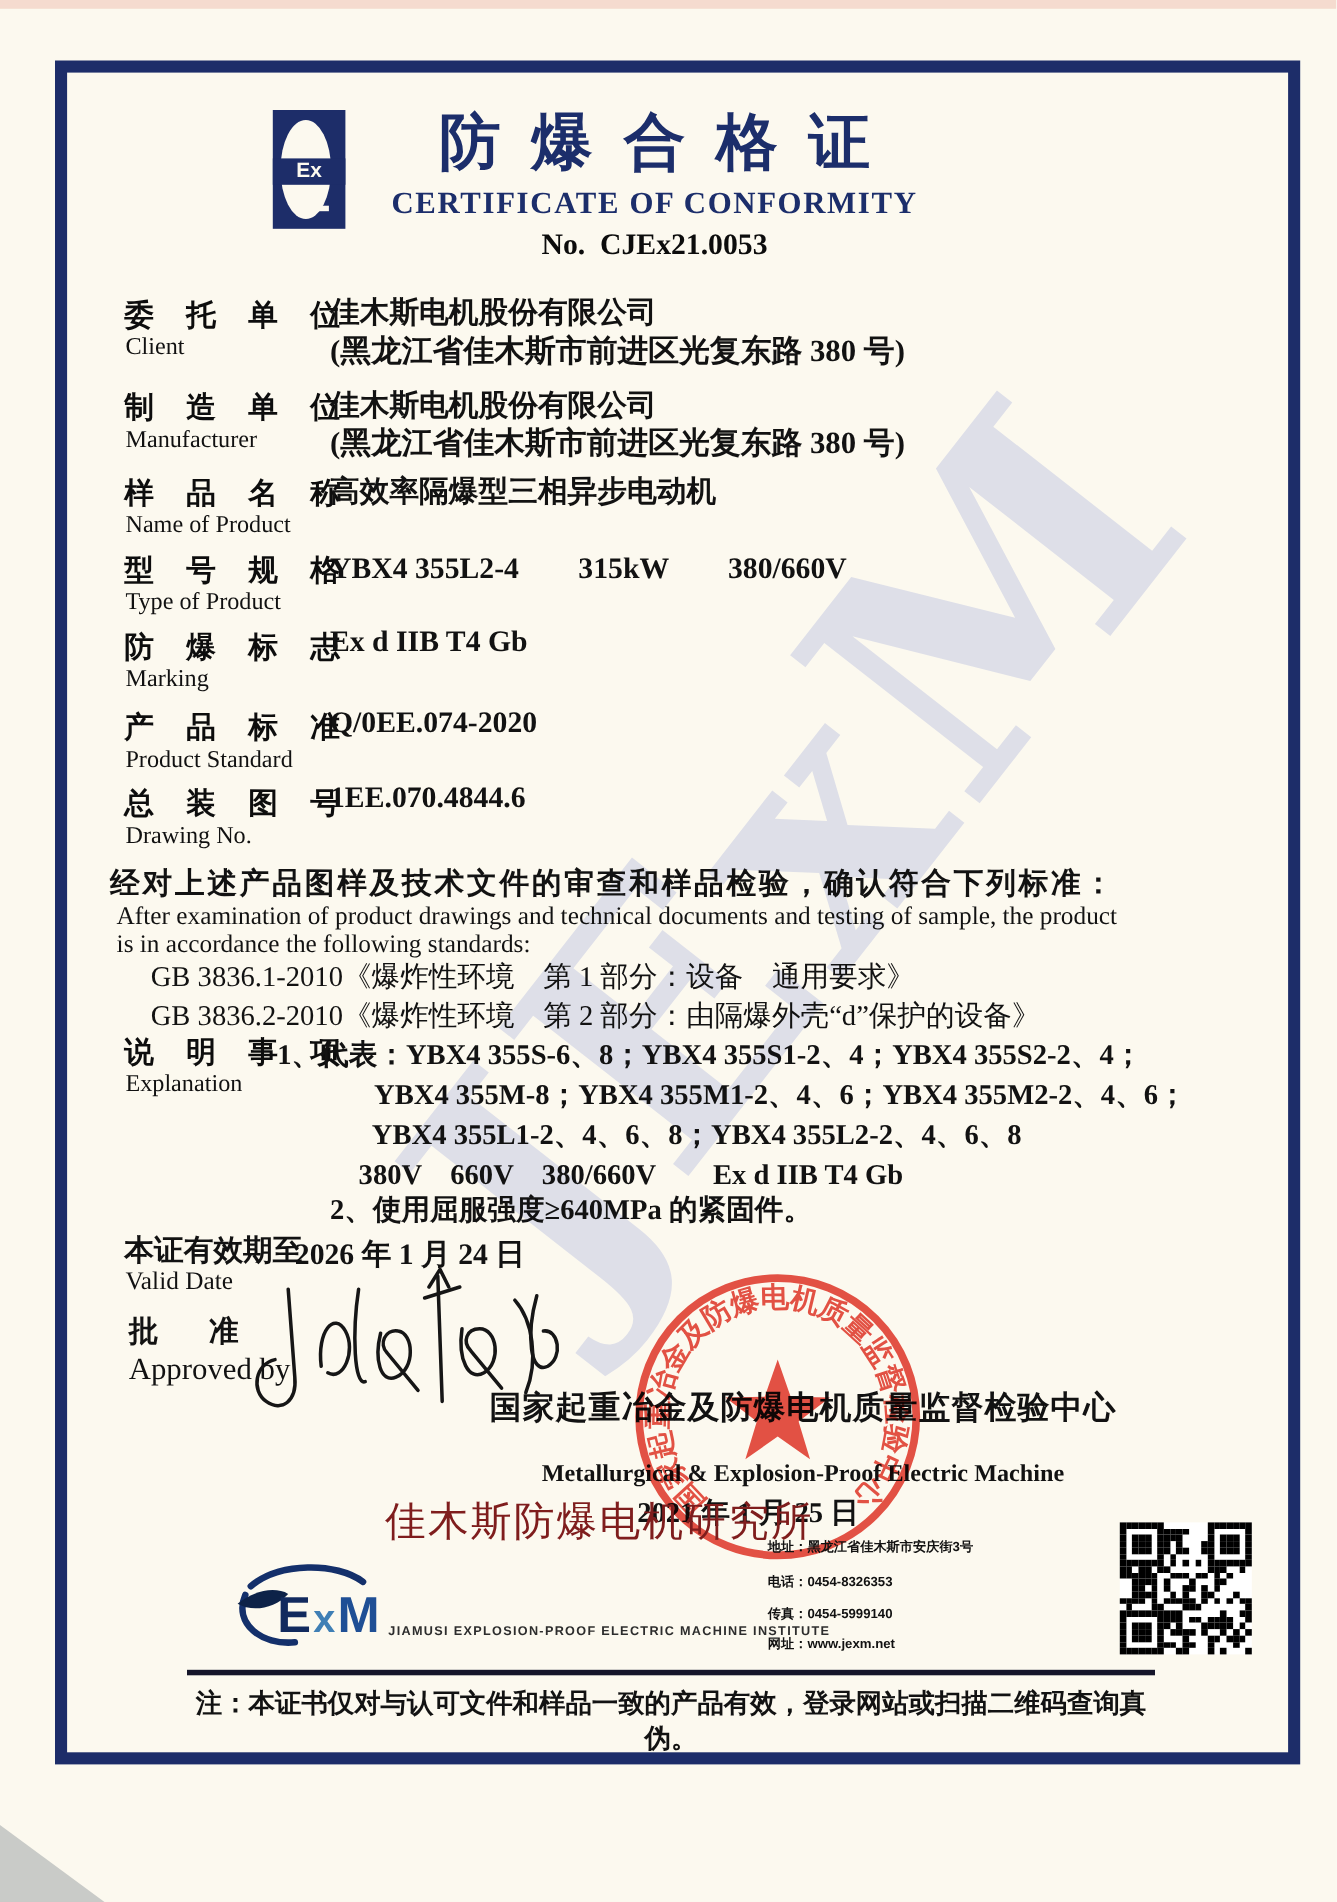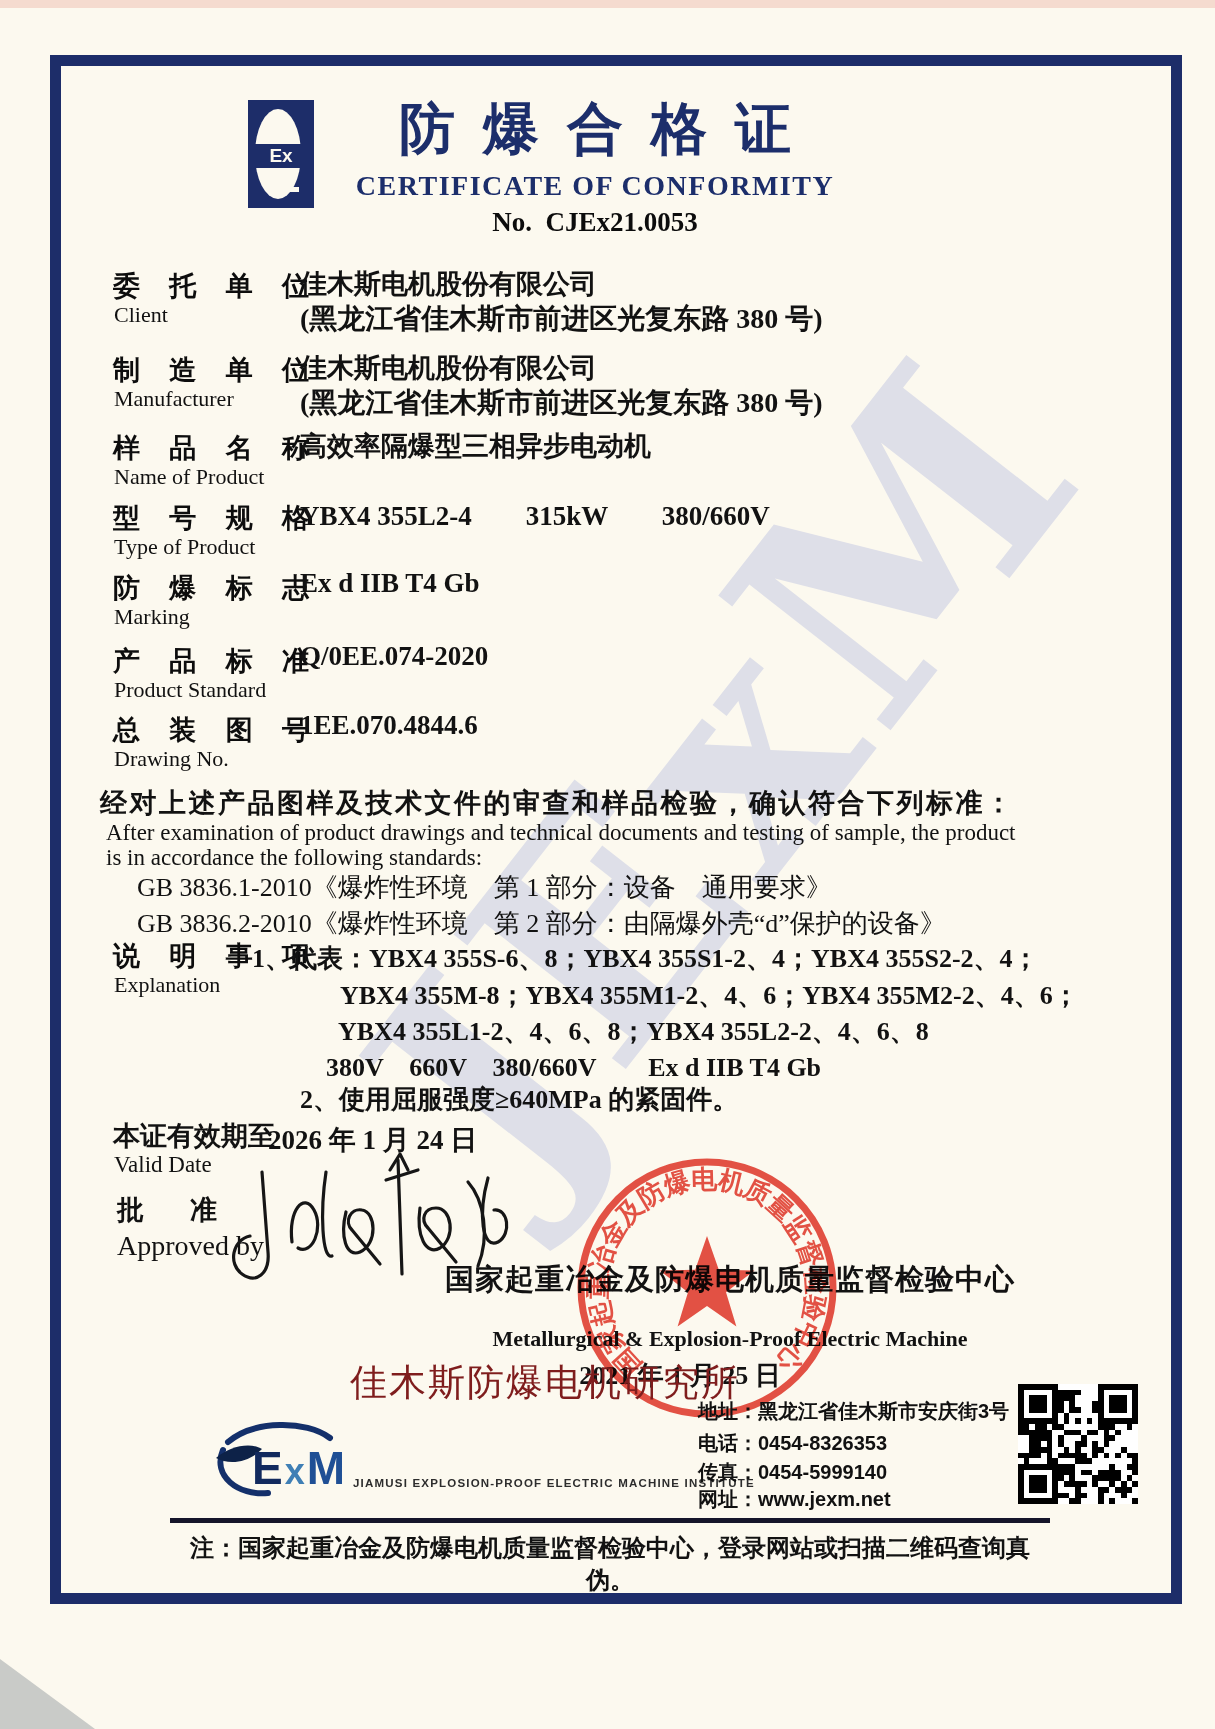--- a/index.html
+++ b/index.html
@@ -57,21 +57,21 @@
   .issuer-date{position:absolute;left:540px;top:1358px;width:280px;text-align:center;
                font-size:26px;font-weight:bold;}
   .stamp{position:absolute;left:567px;top:1148px;mix-blend-mode:multiply;opacity:.88;}
   
   .jexm-logo{position:absolute;left:208px;top:1416px;}
   .inst-cn{position:absolute;left:350px;top:1358px;font-family:"Liberation Sans","DejaVu Sans",sans-serif;
            font-size:37px;font-weight:normal;letter-spacing:2px;color:#7f1d1d;}
   .inst-en{position:absolute;left:353px;top:1477px;font-family:"Liberation Sans","DejaVu Sans",sans-serif;
            font-size:11.5px;font-weight:bold;letter-spacing:1.2px;color:#2d2d2d;}
   .contact{position:absolute;left:698px;font-family:"Liberation Sans","DejaVu Sans",sans-serif;
-           font-size:20px;font-weight:bold;color:#111;white-space:pre;}
+           font-size:12px;font-weight:bold;color:#111;white-space:pre;}
   .qr{position:absolute;left:1018px;top:1384px;width:120px;height:120px;background:#fff;}
   .qr i{position:absolute;background:#000;}
   
   .divider{position:absolute;left:170px;top:1518px;width:880px;height:5px;background:#15152a;}
   .footnote{position:absolute;left:170px;top:1532px;width:880px;text-align:center;
             font-size:24px;font-weight:bold;}
 </style>
 </head>
 <body>
 
@@ -428,16 +428,16 @@
       <i style="left:28.571428571428573px;top:114.28571428571429px;width:5.714285714285714px;height:5.714285714285714px"></i>
       <i style="left:34.285714285714285px;top:114.28571428571429px;width:5.714285714285714px;height:5.714285714285714px"></i>
       <i style="left:51.42857142857143px;top:114.28571428571429px;width:5.714285714285714px;height:5.714285714285714px"></i>
       <i style="left:57.142857142857146px;top:114.28571428571429px;width:5.714285714285714px;height:5.714285714285714px"></i>
       <i style="left:80px;top:114.28571428571429px;width:5.714285714285714px;height:5.714285714285714px"></i>
       <i style="left:91.42857142857143px;top:114.28571428571429px;width:5.714285714285714px;height:5.714285714285714px"></i>
       <i style="left:114.28571428571429px;top:114.28571428571429px;width:5.714285714285714px;height:5.714285714285714px"></i>
     </div>
 
   <div class="divider"></div>
-  <div class="footnote">注：国家起重冶金及防爆电机质量监督检验中心，登录网站或扫描二维码查询真伪。</div>
+  <div class="footnote">注：本证书仅对与认可文件和样品一致的产品有效，登录网站或扫描二维码查询真伪。</div>
 
   <div class="cornerscan"></div>
 </div>
 
 </body></html>

